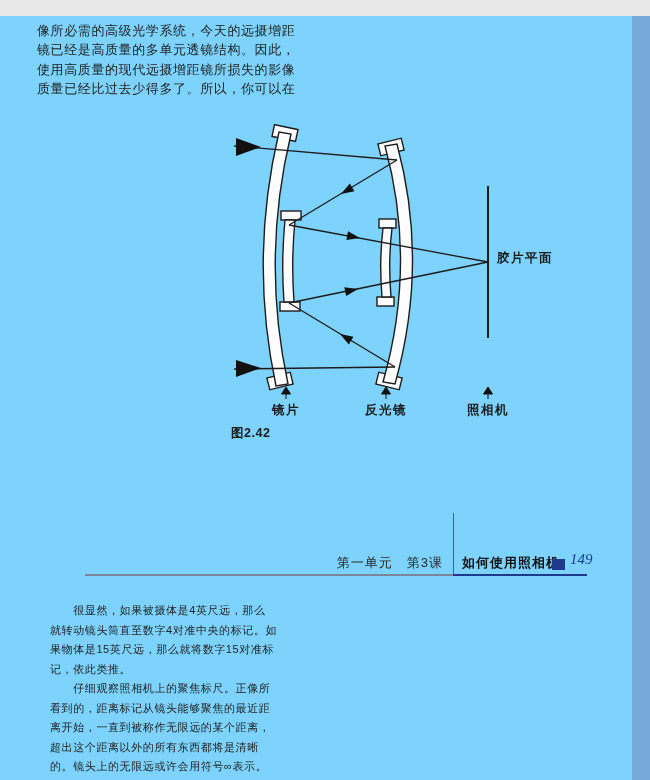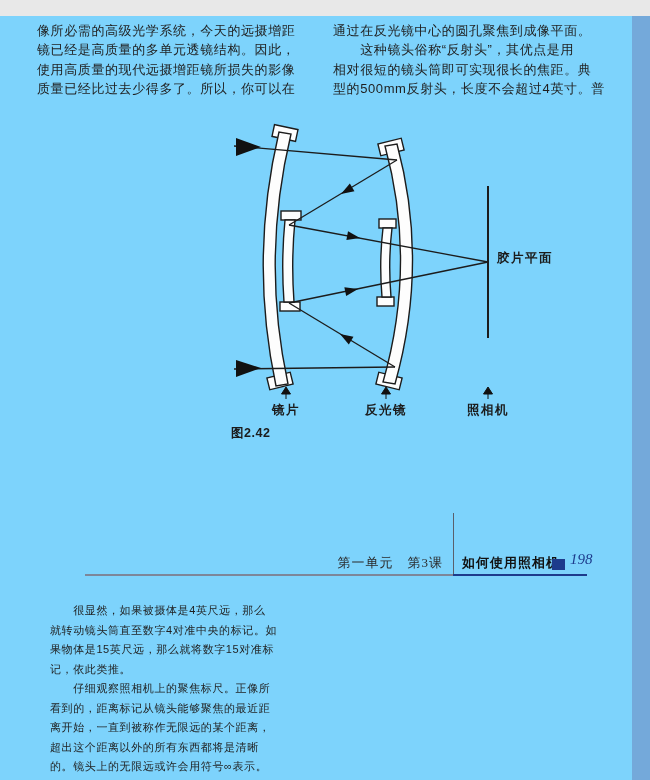--- a/index.html
+++ b/index.html
@@ -23,21 +23,21 @@
     background:#74a9da;
   }
 
   .figure-svg { position:absolute; left:225px; top:105px; width:335px; height:335px; overflow:visible; }
 
   .footer-vrule { position:absolute; left:453px; top:497px; width:1px; height:61px; background:#5a5f6b; }
   .footer-rule-left  { position:absolute; left:85px;  top:558px; width:368px; height:2px; background:#7d8699; }
   .footer-rule-right { position:absolute; left:453px; top:558px; width:134px; height:2px; background:#1d3b8c; }
   .footer-unit {
     position:absolute; left:300px; top:538px; width:143px; text-align:right;
-    font-size:13px; letter-spacing:1px; color:#2a2a2a;font-family:Liberation Serif, serif;
+    font-size:13px; letter-spacing:1px; color:#2a2a2a;
   }
   .footer-chapter {
     position:absolute; left:462px; top:538px; font-size:13px; font-weight:bold;
     letter-spacing:1px; color:#111;
   }
   .footer-square { position:absolute; left:552px; top:543px; width:13px; height:11px; background:#1d3b8c; }
   .footer-page {
     position:absolute; left:570px; top:535px;
     font-family:"Liberation Serif", serif; font-style:italic;
     font-size:15px; color:#1d3b8c;
@@ -49,24 +49,20 @@
 </style>
 </head>
 <body>
 
 <div class="page">
 
   <div class="txt" id="tl-wide">像所必需的高级光学系统，今天的远摄增距
 镜已经是高质量的多单元透镜结构。因此，
 使用高质量的现代远摄增距镜所损失的影像
 质量已经比过去少得多了。所以，你可以在</div>
-  <div class="txt" id="tr-col">通过在反光镜中心的圆孔聚焦到成像平面。
-　　这种镜头俗称“反射头”，其优点是用
-相对很短的镜头筒即可实现很长的焦距。典
-型的500mm反射头，长度不会超过4英寸。普</div>
   <div class="txt" id="bl-col">　　很显然，如果被摄体是4英尺远，那么
 就转动镜头筒直至数字4对准中央的标记。如
 果物体是15英尺远，那么就将数字15对准标
 记，依此类推。
 　　仔细观察照相机上的聚焦标尺。正像所
 看到的，距离标记从镜头能够聚焦的最近距
 离开始，一直到被称作无限远的某个距离，
 超出这个距离以外的所有东西都将是清晰
 的。镜头上的无限远或许会用符号∞表示。
 只要想使遥远的物体聚焦清晰，就应该把标</div>
@@ -125,19 +121,19 @@
     <text class="fig-label" x="386" y="398" text-anchor="middle">反光镜</text>
     <text class="fig-label" x="488" y="398" text-anchor="middle">照相机</text>
     <text class="fig-label" x="497" y="246" text-anchor="start">胶片平面</text>
     <text class="fig-caption" x="231" y="421" text-anchor="start">图2.42</text>
   </svg>
 
   <div class="footer-vrule"></div>
   <div class="footer-unit">第一单元　第3课</div>
   <div class="footer-chapter">如何使用照相机</div>
   <div class="footer-square"></div>
-  <div class="footer-page">198</div>
+  <div class="footer-page">149</div>
   <div class="footer-rule-left"></div>
   <div class="footer-rule-right"></div>
 
   <div class="accent-bar"></div>
 
 </div>
 
 </body></html>

